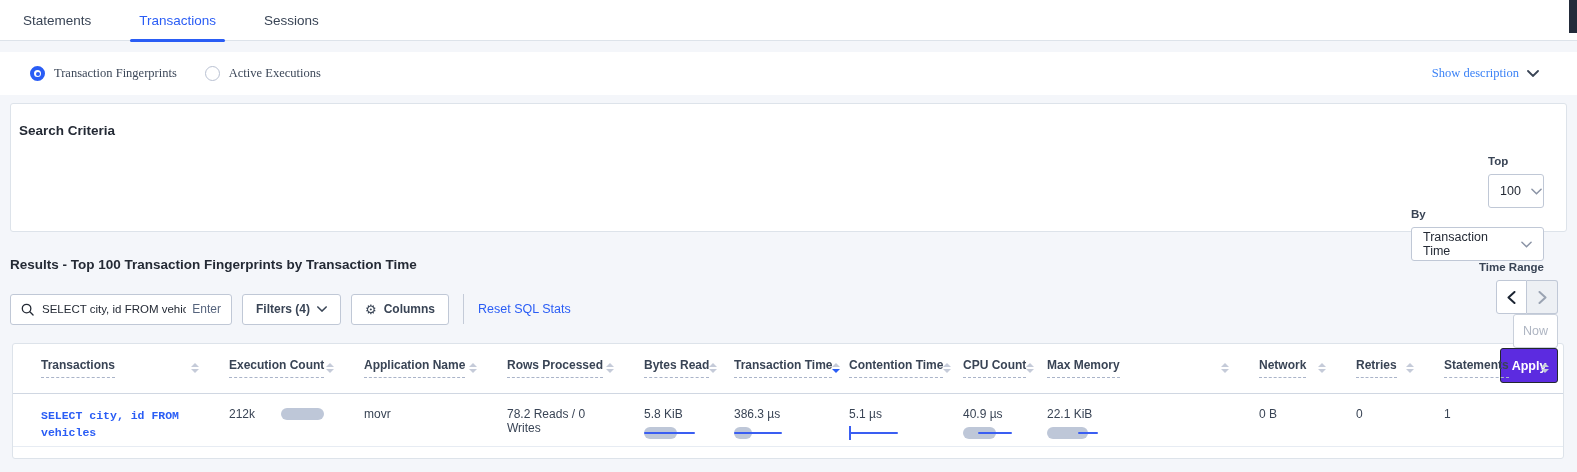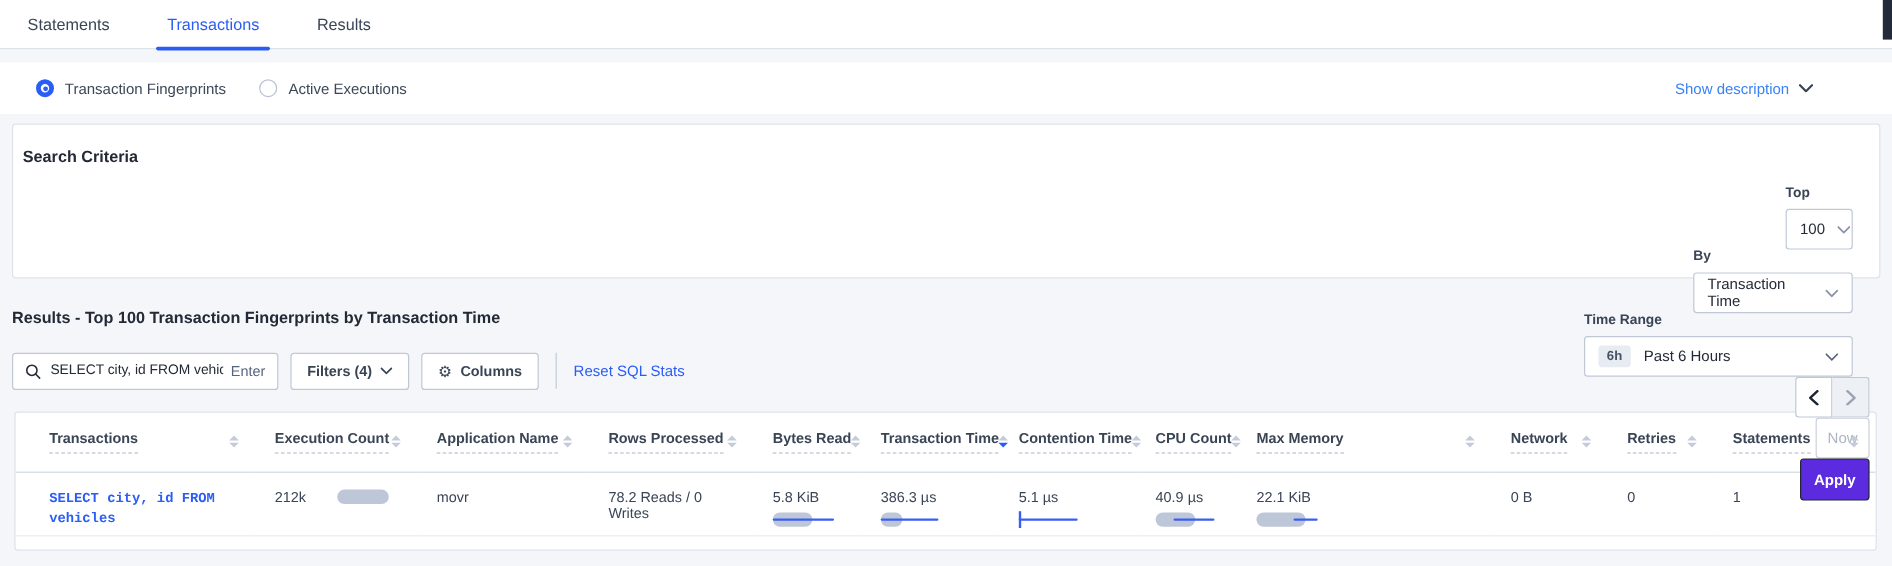--- a/index.html
+++ b/index.html
@@ -36,21 +36,22 @@
     background:#2a5df5;
     border-radius:2px;
   }
   
   .radio-strip {
     margin-top:11px;
     background:#fff;
     height:43px;
     display:flex;
     align-items:center;
-    padding:0 66px 0 30px;
+    padding:0 38px 0 30px;
+    font-family:Liberation Serif, serif;
   }
   .radio-opt { display:flex; align-items:center; margin-right:28px; cursor:pointer; }
   .radio {
     width:15px; height:15px;
     border-radius:50%;
     border:1px solid #b9c1d2;
     background:#fff;
     margin-right:9px;
     position:relative;
     flex:none;
@@ -236,21 +237,21 @@
   }
 </style>
 </head>
 <body>
 
 <div>
 
   <div class="tabbar">
     <div class="tab">Statements</div>
     <div class="tab active">Transactions</div>
-    <div class="tab">Results</div>
+    <div class="tab">Sessions</div>
   </div>
 
   <div class="radio-strip">
     <div class="radio-opt">
       <span class="radio checked"></span>
       <span class="radio-label">Transaction Fingerprints</span>
     </div>
     <div class="radio-opt">
       <span class="radio"></span>
       <span class="radio-label">Active Executions</span>
@@ -283,29 +284,20 @@
           <span>Transaction Time</span>
           <span class="chev">
               <svg width="11" height="7" viewBox="0 0 12 7">
                 <path d="M1 1 L6 6 L11 1" stroke="#8a93a5" stroke-width="1.6" fill="none" stroke-linecap="round"></path>
               </svg>
             </span>
         </div>
       </div>
       <div class="field">
         <div class="field-label">Time Range</div>
-        <div class="select sel-range">
-          <span class="range-badge">6h</span>
-          <span>Past 6 Hours</span>
-          <span class="chev">
-              <svg width="11" height="7" viewBox="0 0 12 7">
-                <path d="M1 1 L6 6 L11 1" stroke="#56647d" stroke-width="1.6" fill="none" stroke-linecap="round"></path>
-              </svg>
-            </span>
-        </div>
       </div>
       <div class="arrow-group">
         <div class="arrow-btn prev">
           <svg width="9" height="13" viewBox="0 0 9 13">
               <path d="M7.5 1 L1.5 6.5 L7.5 12" stroke="#1b2432" stroke-width="2" fill="none" stroke-linecap="round" stroke-linejoin="round"></path>
             </svg>
         </div>
         <div class="arrow-btn next">
           <svg width="9" height="13" viewBox="0 0 9 13">
               <path d="M1.5 1 L7.5 6.5 L1.5 12" stroke="#9aa3b2" stroke-width="2" fill="none" stroke-linecap="round" stroke-linejoin="round"></path>

